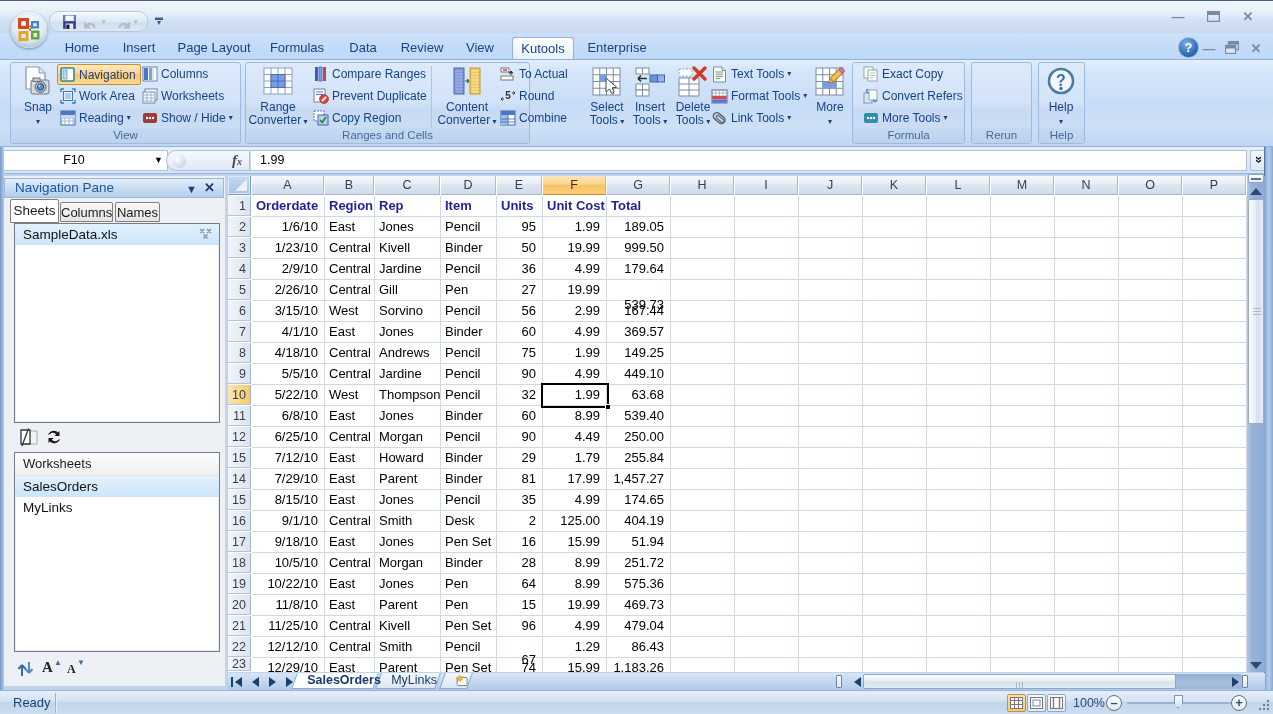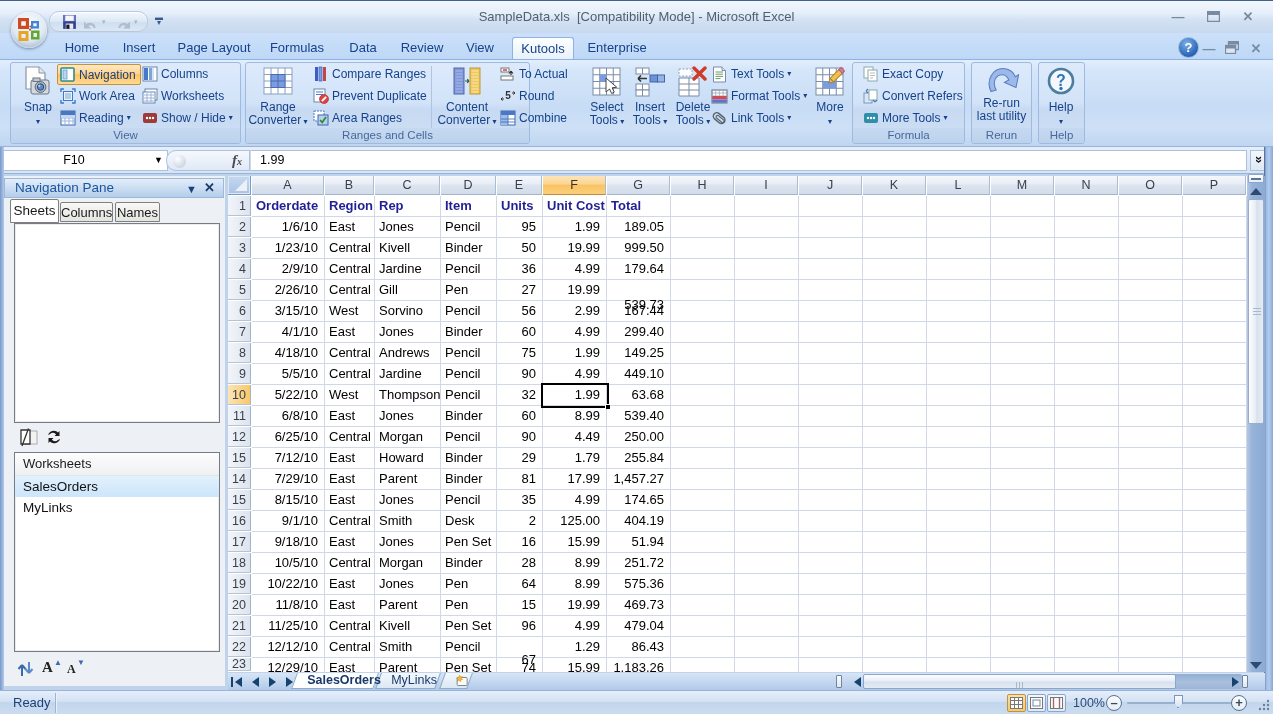--- a/index.html
+++ b/index.html
@@ -106,21 +106,20 @@
 #zoomtxt {position:absolute;top:5px;font-size:12.5px;color:#2a4a7a}
 .zbtn {position:absolute;top:4px;width:16px;height:16px;border-radius:50%;border:1.5px solid #5a718e;
  background:linear-gradient(#fafcfe,#e4edf6);color:#3a4a5e;font-size:13px;font-weight:bold;text-align:center;line-height:13px}
 #ztrack {position:absolute;top:11px;height:2px;background:#9ab0cc;border-radius:1px}
 #zthumb {position:absolute;top:4px;width:9px;height:13px;background:linear-gradient(#f8fbfe,#d8e4f0);border:1px solid #7a96bc;
  clip-path:polygon(0 0,100% 0,100% 60%,50% 100%,0 60%)}
 </style></head><body>
 <div id="win">
 
 <div id="title">
- <div class="cap">SampleData.xls&nbsp; [Compatibility Mode] - Microsoft Excel</div>
  <div id="qat">
    <svg width="17" height="17" viewBox="0 0 16 16" style="position:absolute;left:11px;top:2px">
           <rect x="2" y="1" width="12" height="13" fill="#35408f"></rect>
           <path d="M2 1 h12 v6 h-12 z" fill="#6a74c0"></path>
           <rect x="4" y="1.5" width="8" height="5" fill="#f4f6fa"></rect>
           <rect x="4.5" y="9" width="7" height="5" fill="#e8eaf2"></rect>
           <rect x="5" y="10" width="3" height="4" fill="#1a1a2a"></rect>
         </svg>
    <svg width="16" height="15" viewBox="0 0 16 15" style="position:absolute;left:33px;top:4px">
           <path d="M3.5 12 a5.5 5 0 0 1 9-4 l2.5-2.5 v7 h-7 l2.6-2.6 a3.2 3 0 0 0 -5.3 2.1 z" fill="#b2bcca" transform="scale(-1,1) translate(-16,0)"></path>
@@ -271,21 +270,21 @@
           <rect x="8" y="10" width="6" height="2" fill="#fff" transform="rotate(-45 11 11)"></rect>
         </svg>
         <span>Prevent Duplicate</span>
       </div>
 <div class="sb" style="left:313px;top:48px">
         <svg width="16" height="16" viewBox="0 0 16 16" style="">
           <rect x="1" y="1" width="10" height="10" fill="#fff" stroke="#4a78c9" stroke-dasharray="2 1"></rect>
           <rect x="5" y="5" width="10" height="10" fill="#b8d0ee" stroke="#3a66b0"></rect>
           <path d="M7 10 l2.2 2.4 L13 7" stroke="#2d8a2d" stroke-width="1.8" fill="none"></path>
         </svg>
-        <span>Area Ranges</span>
+        <span>Copy Region</span>
       </div>
 <div class="vsep" style="left:431px"></div>
 <div class="bb" style="left:434px;top:4px;width:66px"><svg width="32" height="32" viewBox="0 0 32 32" style="">
           <rect x="3" y="2" width="10" height="26" fill="#8098d8" stroke="#5068a8"></rect>
           <path d="M4.5 5 h7 M4.5 8 h7 M4.5 11 h7 M4.5 14 h7 M4.5 17 h7 M4.5 20 h7 M4.5 23 h7 M4.5 26 h7" stroke="#aab8ee" stroke-width="1.2"></path>
           <path d="M14 15 h4 m0 0 l-1.8-1.8 m1.8 1.8 l-1.8 1.8" stroke="#355" stroke-width="1.2" fill="none"></path>
           <rect x="19" y="2" width="10" height="26" fill="#f0c860" stroke="#c09830"></rect>
           <path d="M20.5 5 h7 M20.5 8 h7 M20.5 11 h7 M20.5 14 h7 M20.5 17 h7 M20.5 20 h7 M20.5 23 h7 M20.5 26 h7" stroke="#f8e8b0" stroke-width="1.2"></path>
         </svg><div class="bl">Content</div><div class="bl">Converter <span class="car">▾</span></div></div>
 <div class="sb" style="left:500px;top:4px">
@@ -395,23 +394,20 @@
 <div class="sb" style="left:863px;top:48px">
         <svg width="16" height="16" viewBox="0 0 16 16" style="">
           <rect x="1" y="3" width="14" height="10" rx="2" fill="#2e8fa8"></rect>
           <circle cx="5" cy="8" r="1.2" fill="#fff"></circle>
           <circle cx="8" cy="8" r="1.2" fill="#fff"></circle>
           <circle cx="11" cy="8" r="1.2" fill="#fff"></circle>
         </svg>
         <span>More Tools</span>
         <span class="car">▾</span>
       </div>
-<div class="bb" style="left:973px;top:2px;width:57px"><svg width="34" height="30" viewBox="0 0 34 30" style="">
-          <path d="M6 27.5 C 0.5 16 8 4.5 18 4.5 C 25 4.5 29 9 30.3 12.7 L 33.6 10.7 L 31 23.5 L 19.5 18.5 L 23.8 16 C 22.3 12.4 20 10.8 17.2 10.8 C 10.8 10.8 6.8 18 11.2 26 Z" fill="#9db9ea" stroke="#5a80c0" stroke-width="1.1"></path>
-        </svg><div class="bl">Re-run</div><div class="bl">last utility</div></div>
 <div class="bb" style="left:1040px;top:4px;width:42px"><svg width="32" height="32" viewBox="0 0 32 32" style="">
           <circle cx="16" cy="15" r="12" fill="#f2f8fd" stroke="#4d7d9d" stroke-width="2.6"></circle>
           <text x="16" y="19.5" font-size="16" font-weight="bold" fill="#2f74b5" text-anchor="middle" font-family="Liberation Sans,sans-serif">?</text>
           <circle cx="16" cy="22.5" r="1.7" fill="#2f74b5"></circle>
         </svg><div class="bl">Help</div><div class="bl"><span class="car">▾</span></div></div>
 </div>
 
 <div id="fbar">
  <div id="nbox">
         <div class="nm">F10</div>
@@ -429,20 +425,25 @@
  <div id="nphead"><b>Navigation Pane</b>
    <span style="position:absolute;right:26px;top:1px;color:#17427c;font-size:11px">▼</span>
    <span style="position:absolute;right:8px;top:0;color:#1a3a6b;font-size:13px;font-weight:bold">✕</span>
  </div>
  <div class="nptabs">
   <div class="nptab act" style="left:0;width:49px">Sheets</div>
   <div class="nptab" style="left:50px;width:53px">Columns</div>
   <div class="nptab" style="left:105px;width:45px">Names</div>
  </div>
  <div class="nplist" style="top:47px;height:200px">
+   <div class="npli sel">SampleData.xls
+     <svg width="13" height="12" style="position:absolute;right:7px;top:4px">
+            <path d="M1 1 l4 4 m0-4 l-4 4 M8 1 l4 4 m0-4 l-4 4 M4.5 6.5 l4 4 m0-4 l-4 4" stroke="#8a97a8" stroke-width="1.6"></path>
+          </svg>
+   </div>
  </div>
  <div style="position:absolute;left:11px;top:250px;height:26px">
    <svg width="22" height="21" style="position:absolute;left:2px;top:1px">
           <rect x="9" y="4" width="11" height="13" fill="#f2f2ee" stroke="#aab"></rect>
           <path d="M4 3 h9 v14 h-9 z" fill="#fff" stroke="#333" stroke-width="1.3"></path>
           <path d="M11.5 1.5 L5 19" stroke="#333" stroke-width="1.3"></path>
         </svg>
    <svg width="18" height="18" style="position:absolute;left:30px;top:2px">
           <path d="M3 7 a6 6 0 0 1 10-2.5 l1.5-1.5 v5 h-5 l1.6-1.6 a3.8 3.8 0 0 0 -6-0.4 z" fill="#1a1a1a"></path>
           <path d="M15 11 a6 6 0 0 1 -10 2.5 l-1.5 1.5 v-5 h5 l-1.6 1.6 a3.8 3.8 0 0 0 6 0.4 z" fill="#1a1a1a"></path>
@@ -585,21 +586,21 @@
 <div class="cell l" style="left:213px;top:125px;width:52px">Pencil</div>
 <div class="cell r" style="left:269px;top:125px;width:42px">56</div>
 <div class="cell r" style="left:315px;top:125px;width:60px">2.99</div>
 <div class="cell r" style="left:379px;top:125px;width:60px">167.44</div>
 <div class="cell r" style="left:24px;top:146px;width:69px">4/1/10</div>
 <div class="cell l" style="left:97px;top:146px;width:46px">East</div>
 <div class="cell l" style="left:147px;top:146px;width:62px">Jones</div>
 <div class="cell l" style="left:213px;top:146px;width:52px">Binder</div>
 <div class="cell r" style="left:269px;top:146px;width:42px">60</div>
 <div class="cell r" style="left:315px;top:146px;width:60px">4.99</div>
-<div class="cell r" style="left:379px;top:146px;width:60px">299.40</div>
+<div class="cell r" style="left:379px;top:146px;width:60px">369.57</div>
 <div class="cell r" style="left:24px;top:167px;width:69px">4/18/10</div>
 <div class="cell l" style="left:97px;top:167px;width:46px">Central</div>
 <div class="cell l" style="left:147px;top:167px;width:62px">Andrews</div>
 <div class="cell l" style="left:213px;top:167px;width:52px">Pencil</div>
 <div class="cell r" style="left:269px;top:167px;width:42px">75</div>
 <div class="cell r" style="left:315px;top:167px;width:60px">1.99</div>
 <div class="cell r" style="left:379px;top:167px;width:60px">149.25</div>
 <div class="cell r" style="left:24px;top:188px;width:69px">5/5/10</div>
 <div class="cell l" style="left:97px;top:188px;width:46px">Central</div>
 <div class="cell l" style="left:147px;top:188px;width:62px">Jardine</div>

